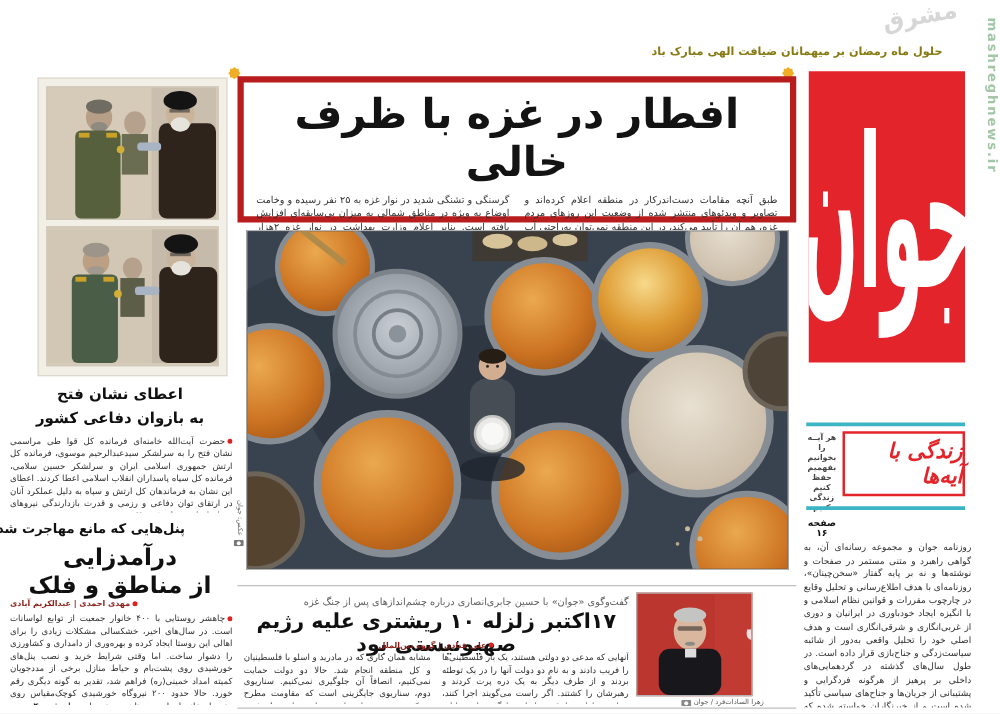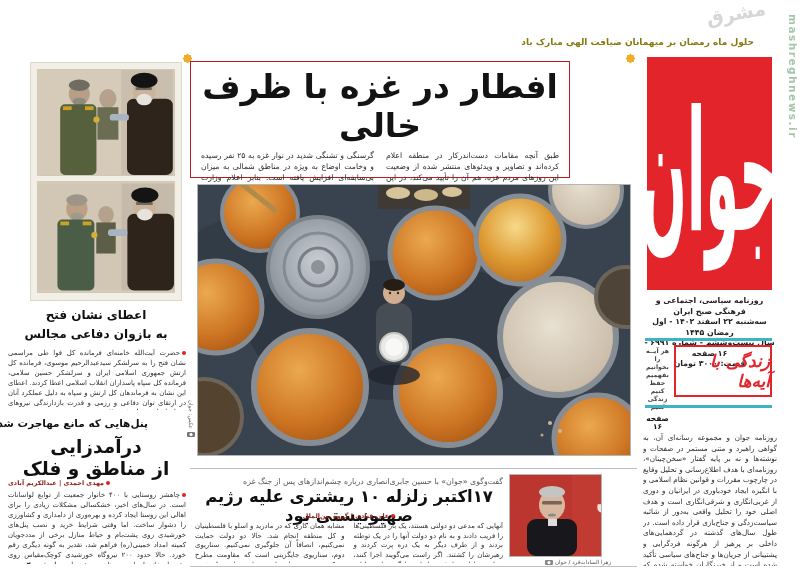--- a/index.html
+++ b/index.html
@@ -37,22 +37,22 @@
   
   .readers-headline { position:absolute; right:24px; top:413px; width:133px; text-align:center;
     font-size:12.5px; font-weight:bold; color:#111; }
   .readers-body { position:absolute; right:23px; top:433px; width:134px; height:133px;
     font-size:7.2px; line-height:10.6px; text-align:justify; color:#2e2e2e; overflow:hidden; }
   
   .orn { position:absolute; width:7px; height:7px; background:#f0ad27; transform:rotate(45deg); }
   .orn::after { content:""; position:absolute; inset:0; background:#f0ad27; transform:rotate(45deg); }
   .orn-r { left:627px; top:55px; } .orn-l { left:184px; top:55px; }
   
-  .lead-box { position:absolute; left:190px; top:61px; width:380px; height:117px;
-    border:1px solid #b91c1c; }
+  .lead-box { position:absolute; left:190px; top:61px; width:447px; height:117px;
+    border:5px solid #b91c1c; }
   .lead-headline { text-align:center; margin-top:5px; font-size:33px; font-weight:bold;
     color:#131313; letter-spacing:-1px; }
   .lead-cols { display:flex; gap:12px; padding:5px 10px 0 10px; }
   .lead-col { flex:1; font-size:7.7px; line-height:11px; text-align:justify; color:#2e2e2e; }
   .pref { font-weight:bold; color:#111; }
   
   .main-photo { position:absolute; left:197px; top:184px; width:434px; height:272px;
     border:1px solid #b5b5b5; background:#39434f; }
   .photo-credit-v { position:absolute; left:187px; top:400px; writing-mode:vertical-rl;
     font-size:5.5px; color:#666; display:flex; align-items:center; gap:2px; }
@@ -96,26 +96,20 @@
 
 <div class="page">
 
   <div class="wm-site">mashreghnews.ir</div>
   <div class="wm-logo">مشرق</div>
 
   <div class="greeting">حلول ماه رمضان بر میهمانان ضیافت الهی مبارک باد</div>
 
   <div class="masthead-box">
     <span class="logo-word">جوان</span>
-  </div>
-  <div class="mh-info">
-    <div>روزنامه سیاسی، اجتماعی و فرهنگی صبح ایران</div>
-    <div>سه‌شنبه ۲۲ اسفند ۱۴۰۲ - اول رمضان ۱۴۴۵</div>
-    <div>سال بیست‌وششم - شماره ۶۹۹۱ - ۱۶ صفحه</div>
-    <div>قیمت: ۳۰۰۰ تومان</div>
   </div>
   <div class="rule-teal rule1"></div>
 
   <div class="supp-box">
     <span>زندگی با آیه‌ها</span>
   </div>
   <div class="supp-side">
     <div>هر آیــه را</div>
     <div>بخوانیم</div>
     <div>بفهمیم</div>
@@ -273,21 +267,21 @@
       <ellipse cx="110" cy="23" rx="12" ry="13" fill="#c9b39a"></ellipse>
       <ellipse cx="110" cy="12" rx="14" ry="8" fill="#141414"></ellipse>
       <ellipse cx="110" cy="32" rx="8" ry="6" fill="#e6e3dc"></ellipse>
       <rect x="101" y="19" width="17" height="3" fill="#333" opacity="0.6"></rect>
       <rect x="72" y="47" width="20" height="7" rx="3" fill="#a8b4c4"></rect>
       <circle cx="58" cy="53" r="3.2" fill="#d4af37"></circle>
     </svg>
   </div>
   <div class="medal-headline">
     <div>اعطای نشان فتح</div>
-    <div>به بازوان دفاعی مجالس</div>
+    <div>به بازوان دفاعی کشور</div>
   </div>
   <div class="medal-body"><span class="dot"></span><span>حضرت آیت‌الله خامنه‌ای فرمانده کل قوا طی مراسمی نشان فتح را به سرلشکر سیدعبدالرحیم موسوی، فرمانده کل ارتش جمهوری اسلامی ایران و سرلشکر حسین سلامی، فرمانده کل سپاه پاسداران انقلاب اسلامی اعطا کردند. اعطای این نشان به فرماندهان کل ارتش و سپاه به دلیل عملکرد آنان در ارتقای توان دفاعی و رزمی و قدرت بازدارندگی نیروهای مسلح انجام شد </span><b class="pref">|صفحه ۲</b></div>
 
   <div class="solar-overline">پنل‌هایی که مانع مهاجرت شد</div>
   <div class="solar-headline">
     <div>درآمدزایی</div>
     <div>از مناطق و فلک</div>
   </div>
   <div class="solar-byline"><span class="dot"></span><span>مهدی احمدی | عبدالکریم آبادی</span></div>
   <div class="solar-body"><span class="dot"></span><span>چاهشر روستایی با ۴۰۰ خانوار جمعیت از توابع لواسانات است. در سال‌های اخیر، خشکسالی مشکلات زیادی را برای اهالی این روستا ایجاد کرده و بهره‌وری از دامداری و کشاورزی را دشوار ساخت. اما وقتی شرایط خرید و نصب پنل‌های خورشیدی روی پشت‌بام و حیاط منازل برخی از مددجویان کمیته امداد خمینی(ره) فراهم شد، تقدیر به گونه دیگری رقم خورد. حالا حدود ۲۰۰ نیروگاه خورشیدی کوچک‌مقیاس روی پشت‌بام خانه‌های این روستا نصب شده است </span><b class="pref">|صفحه ۴</b></div>

